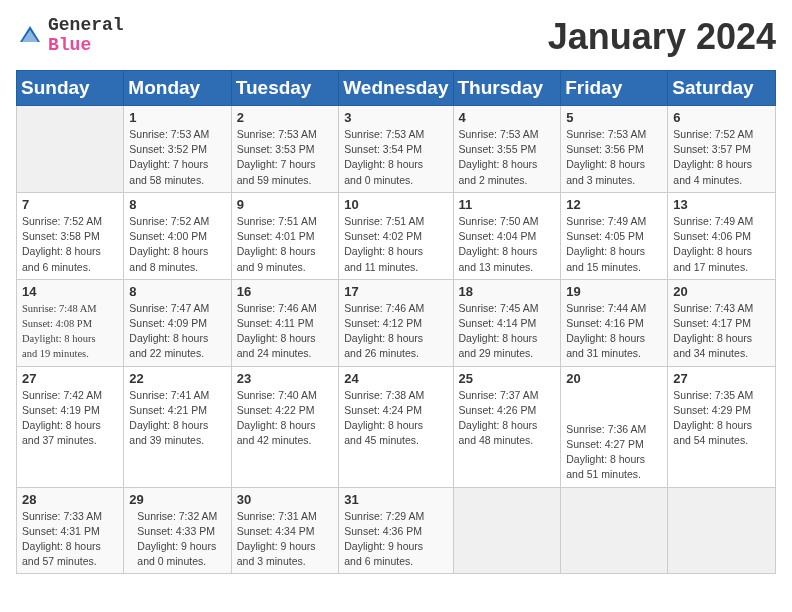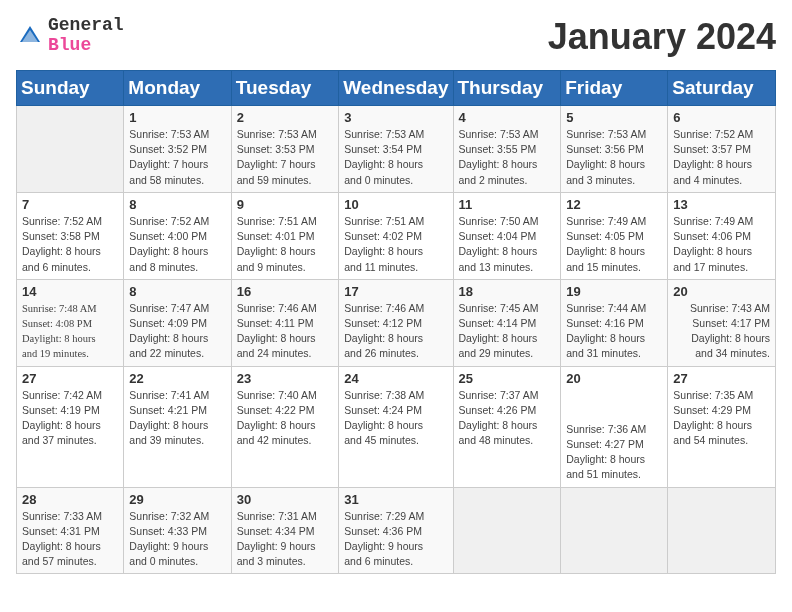--- a/index.html
+++ b/index.html
@@ -252,21 +252,21 @@
         </td>
         <td>
           <span class="day-number">19</span>
           <div class="day-info" style="white-space: pre-line;">Sunrise: 7:44 AM
 Sunset: 4:16 PM
 Daylight: 8 hours
 and 31 minutes.</div>
         </td>
         <td>
           <span class="day-number">20</span>
-          <div class="day-info" style="white-space: pre-line; text-align: right;">Sunrise: 7:43 AM
+          <div class="day-info" style="white-space: pre-line;">Sunrise: 7:43 AM
 Sunset: 4:17 PM
 Daylight: 8 hours
 and 34 minutes.</div>
         </td>
       </tr>
       <tr>
         <td>
           <span class="day-number">27</span>
           <div class="day-info" style="white-space: pre-line;">Sunrise: 7:42 AM
 Sunset: 4:19 PM
@@ -319,21 +319,21 @@
       <tr>
         <td>
           <span class="day-number">28</span>
           <div class="day-info" style="white-space: pre-line;">Sunrise: 7:33 AM
 Sunset: 4:31 PM
 Daylight: 8 hours
 and 57 minutes.</div>
         </td>
         <td>
           <span class="day-number">29</span>
-          <div class="day-info" style="white-space: pre-line;">Sunrise: 7:32 AM
+          <div class="day-info" style="white-space: pre-line; margin-left: 8px;">Sunrise: 7:32 AM
 Sunset: 4:33 PM
 Daylight: 9 hours
 and 0 minutes.</div>
         </td>
         <td>
           <span class="day-number">30</span>
           <div class="day-info" style="white-space: pre-line;">Sunrise: 7:31 AM
 Sunset: 4:34 PM
 Daylight: 9 hours
 and 3 minutes.</div>

